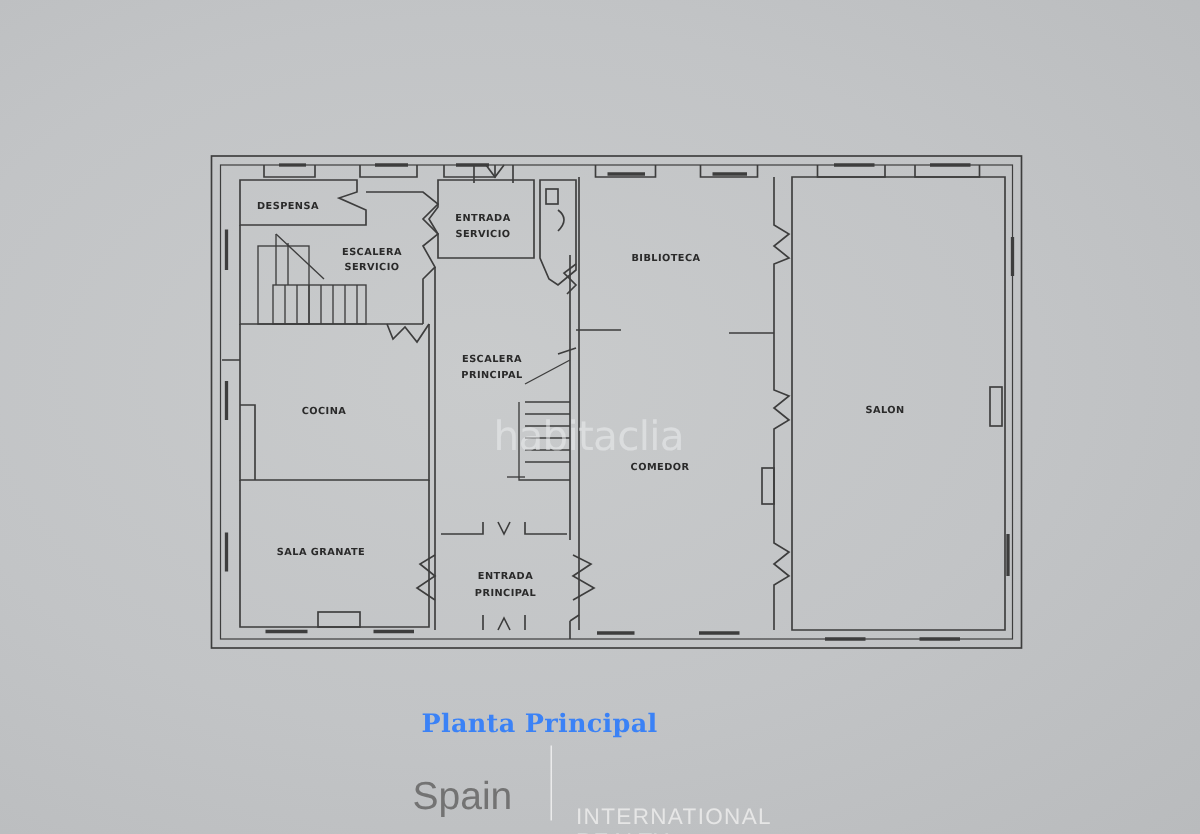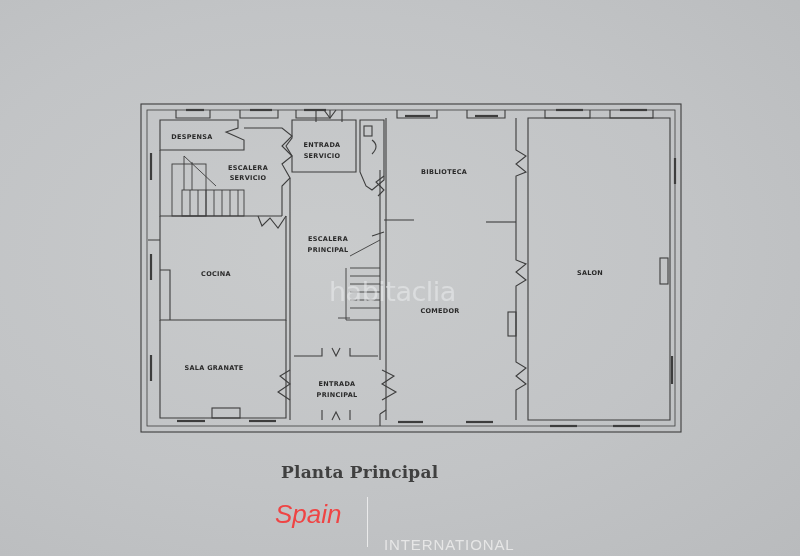--- a/index.html
+++ b/index.html
@@ -35,45 +35,44 @@
       top: 256px;
       font-family: "DejaVu Sans", sans-serif;
       font-size: 27px;
       color: rgba(235,236,238,0.55);
       letter-spacing: -0.5px;
       margin-top: 20px;
     }
     .caption {
       position: absolute;
       left: 281px;
-      top: 462px;
+      top: 473px;
       font-family: "DejaVu Serif", serif;
       font-weight: bold;
       font-size: 17px;
-      color: #404040;
+      color: #3b82f6;
       letter-spacing: 0.2px;
       text-align: right;
     }
     .brand {
       position: absolute;
       left: 270px;
       top: 495px;
       width: 270px;
       height: 56px;
       color: #f4f4f4;
     }
     .brand-spain {
       position: absolute;
       left: 5px;
-      top: 4px;
+      top: 20px;
       font-family: "Liberation Sans", sans-serif;
       font-weight: normal;
       font-size: 26px;
-      color: #ef4444;
-      font-style: italic;
+      color: #737373;
     }
     .brand-divider {
       position: absolute;
       left: 97px;
       top: 2px;
       width: 1px;
       height: 50px;
       background: rgba(245,245,245,0.8);
     }
     .brand-sothebys {

